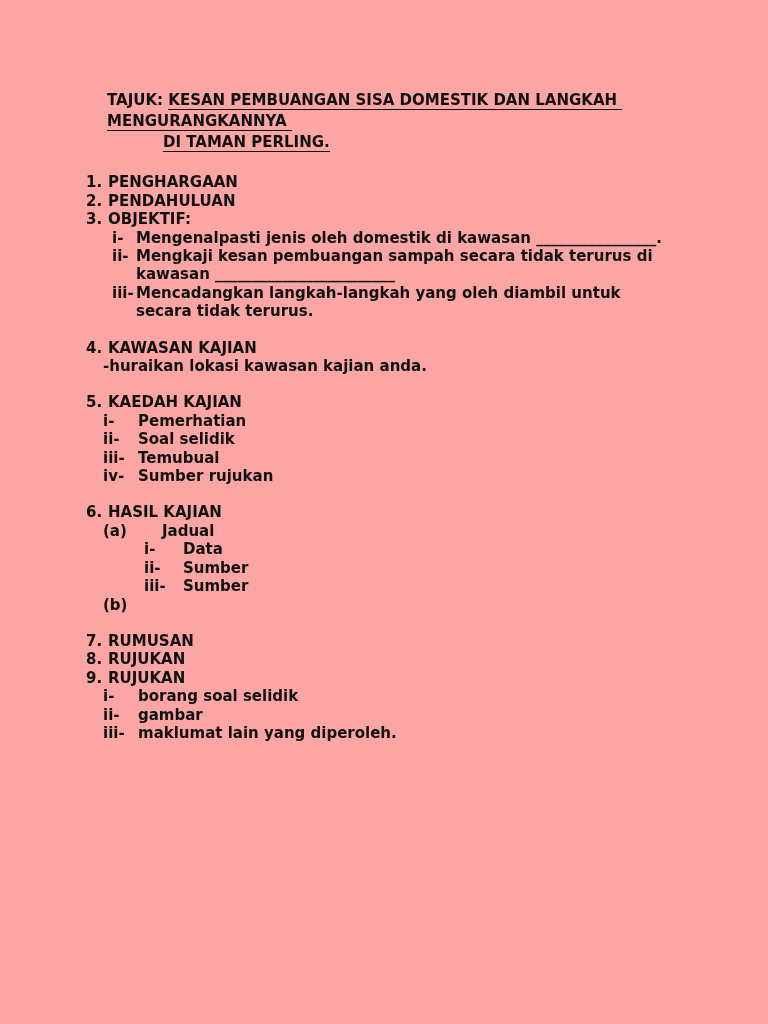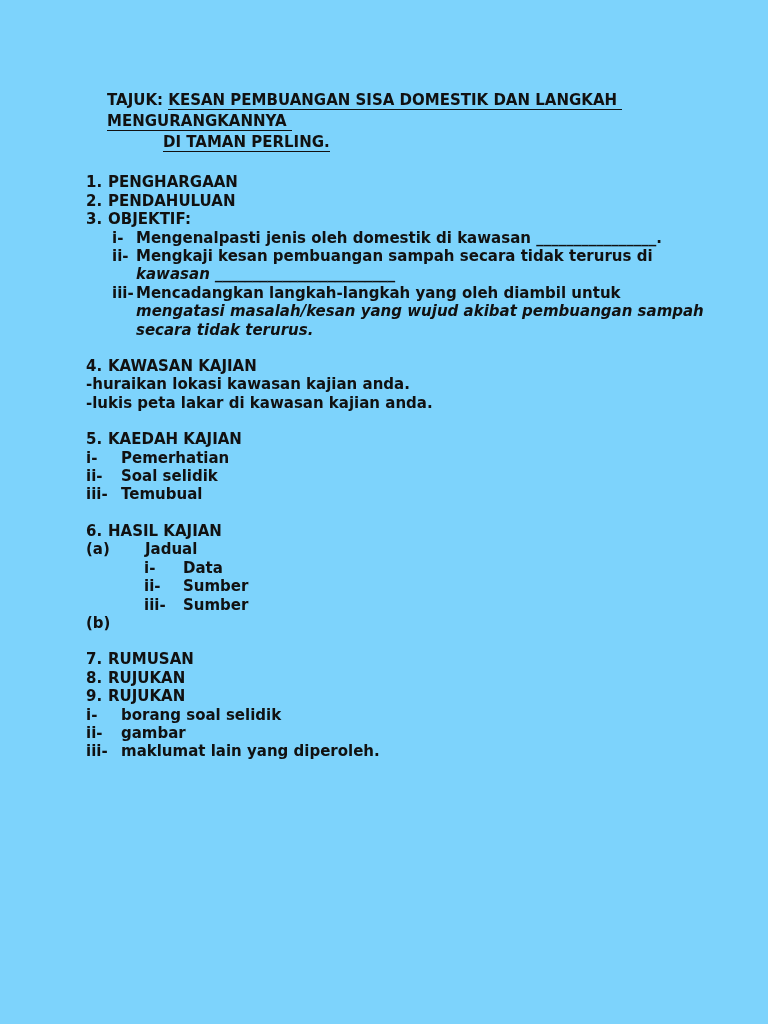--- a/index.html
+++ b/index.html
@@ -1,41 +1,41 @@
 <!DOCTYPE html>
 <html><head>
 <meta charset="utf-8">
 <style>
   html, body { margin: 0; padding: 0; background: #ffffff; }
   .page {
     position: relative;
     width: 768px;
     height: 1024px;
     box-sizing: border-box;
-    background: #7dd3fc;
+    background: #fca5a5;
     color: #111111;
     font-family: "DejaVu Sans", sans-serif;
     font-weight: bold;
     font-size: 15px;
     line-height: 18.4px;
     padding: 90px 28px 0 86px;
     overflow: hidden;
   }
   .title-block { margin-left: 21px; line-height: 20.8px; }
   .t-line3 { margin-left: 56px; }
   .pre { white-space: pre; }
   .u { white-space: pre; border-bottom: 1.6px solid #111111; }
   .list { margin-top: 21px; }
   .row { display: flex; }
   .num { flex: 0 0 22px; }
   .gap { margin-top: 18px; }
-  .ind1 { margin-left: 0; }
+  .ind1 { margin-left: 17px; }
   .obj { margin-left: 26px; display: flex; }
   .m { flex: 0 0 auto; min-width: 24px; }
-  .cont { margin-left: 50px; font-style: italic; }
+  .cont { margin-left: 50px; }
   .km { flex: 0 0 35px; min-width: 35px; }
   .am { flex: 0 0 59px; min-width: 59px; }
   .sub { margin-left: 58px; display: flex; }
   .sm { flex: 0 0 39px; min-width: 39px; }
   .blank { letter-spacing: 0; }
 </style>
 </head>
 <body>
 
 <div class="page">
@@ -74,48 +74,48 @@
     </div>
     <div class="cont">
       <span class="pre">kawasan </span><span class="blank">________________________</span>
     </div>
 
     <div class="obj">
       <span class="m">iii-</span>
         <span>Mencadangkan langkah-langkah yang oleh diambil untuk</span>
     </div>
     <div class="cont">
-      <span>mengatasi masalah/kesan yang wujud akibat pembuangan sampah</span>
-    </div>
-    <div class="cont">
       <span>secara tidak terurus.</span>
     </div>
 
     <div class="row gap">
       <span class="num">4.</span>
         <span>KAWASAN KAJIAN</span>
     </div>
     <div class="ind1"><span>-huraikan lokasi kawasan kajian anda.</span></div>
-    <div class="ind1"><span>-lukis peta lakar di kawasan kajian anda.</span></div>
 
     <div class="row gap">
       <span class="num">5.</span>
         <span>KAEDAH KAJIAN</span>
     </div>
     <div class="row ind1">
       <span class="m km">i-</span>
         <span>Pemerhatian</span>
     </div>
     <div class="row ind1">
       <span class="m km">ii-</span>
         <span>Soal selidik</span>
     </div>
     <div class="row ind1">
       <span class="m km">iii-</span>
         <span>Temubual</span>
+    </div>
+    <div class="row ind1">
+      <span class="m km">iv-</span>
+        <span>Sumber rujukan</span>
     </div>
 
     <div class="row gap">
       <span class="num">6.</span>
         <span>HASIL KAJIAN</span>
     </div>
     <div class="row ind1">
       <span class="m am">(a)</span>
         <span>Jadual</span>
     </div>

